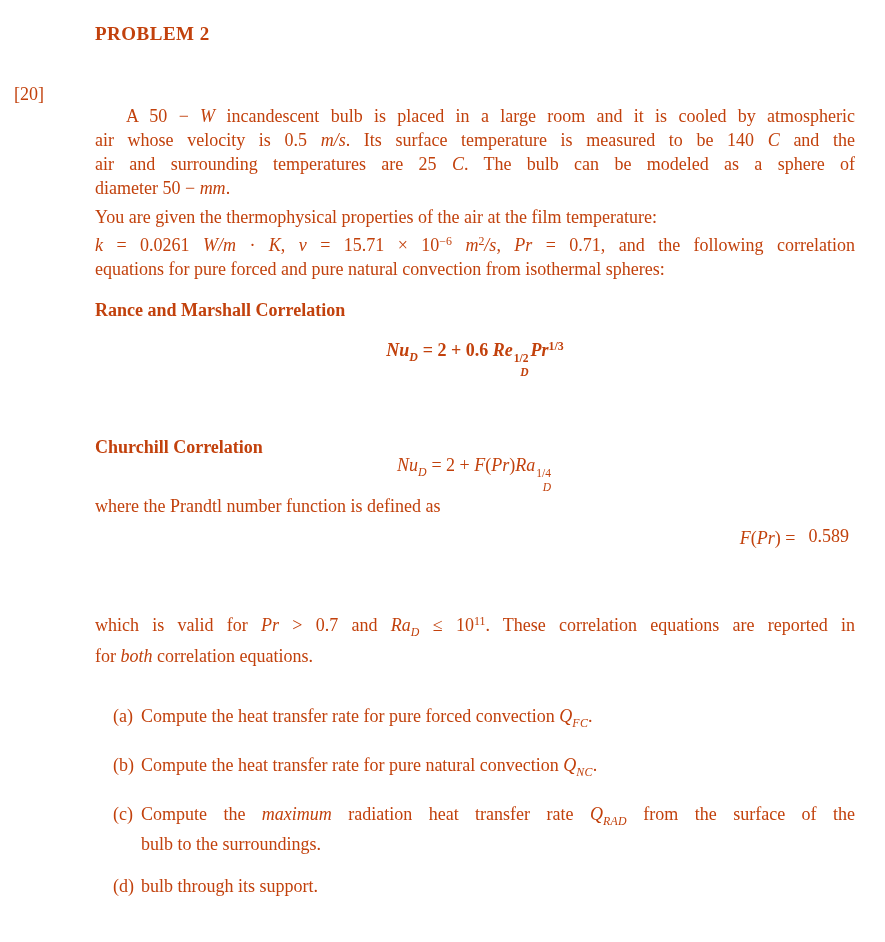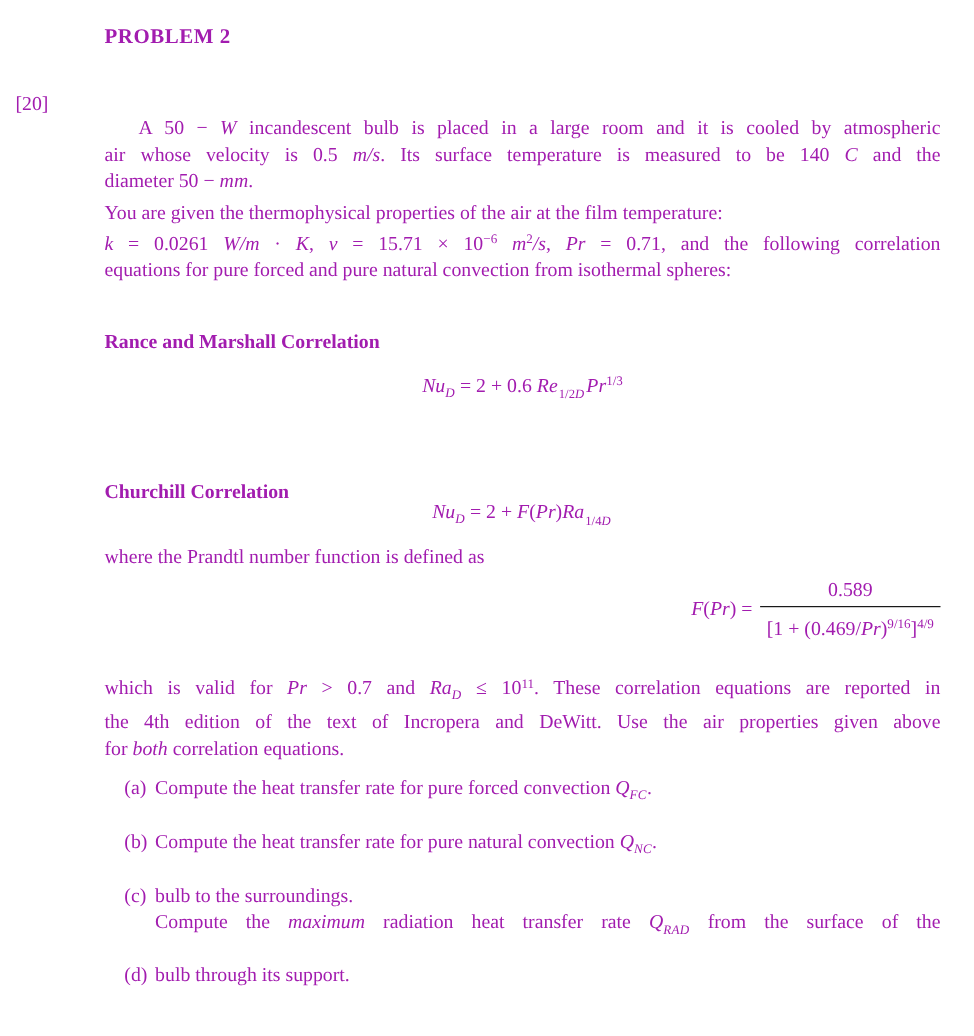--- a/index.html
+++ b/index.html
@@ -1,73 +1,74 @@
 <!DOCTYPE html>
 <html><head>
 <meta charset="utf-8">
 <style>
   html,body{margin:0;padding:0;background:#ffffff;}
   .page{
     position:relative;
     width:885px;
     height:942px;
     background:#ffffff;
-    color:#a21caf;
+    color:#c2410c;
     font-family:"Liberation Serif","DejaVu Serif",serif;
     font-size:18px;
     line-height:24px;
     overflow:hidden;
   }
   .title{
     position:absolute;left:95px;top:22px;
     font-weight:bold;font-size:19px;letter-spacing:0.5px;
   }
   .points{position:absolute;left:14px;top:82px;}
   .block{position:absolute;left:95px;width:760px;}
   .intro{top:104px;}
   .line{display:block;}
   .jline{text-align:justify;text-align-last:justify;}
   .ind{text-indent:31px;}
   .p2{margin-top:5px;}
   .heading{position:absolute;left:95px;font-weight:bold;}
   .h-rance{top:298px;}
   .h-churchill{top:435px;text-align:right;}
   .equation{position:absolute;left:95px;width:760px;text-align:center;}
-  .eq-rance{top:334px;}
+  .eq-rance{top:334px;font-weight:bold;}
   .eq-churchill{top:453px;}
   .where{top:494px;}
   .eq-fpr{top:524px;display:flex;justify-content:flex-end;align-items:center;gap:7px;}
   .v-rance{top:383px;}
   .v-churchill{top:609px;}
   .frac{display:inline-block;text-align:center;vertical-align:middle;}
   .frac .num{display:block;padding:0 6px 3px;}
   .frac .den{display:block;border-top:1.6px solid #000;padding:3px 6px 0;}
   .qlist{position:absolute;left:95px;top:704px;width:760px;}
   .qitem{display:flex;margin-bottom:18px;}
   .qlabel{flex:0 0 28px;padding-left:18px;}
   .qtext{flex:1;}
   
   .sg-i{font-style:italic;}
   .sg-sub{font-size:66%;vertical-align:-0.4em;letter-spacing:0.3px;}
   .sg-sup{font-size:66%;vertical-align:0.5em;}
-  .stack{display:inline-flex;flex-direction:row;align-items:flex-end;font-size:64%;line-height:1.15;vertical-align:-0.55em;margin:0 2px 0 1px;text-align:left;}
+  .stack{display:inline-flex;flex-direction:column;align-items:flex-end;font-size:64%;line-height:1.15;vertical-align:-0.55em;margin:0 2px 0 1px;text-align:left;}
   .stk-top,.stk-bot{display:block;}
 </style>
 </head>
 <body>
 
 <div class="page">
 
   <div class="title">PROBLEM 2</div>
 
   <div class="points">[20]</div>
 
   <div class="block intro">
     <span class="line jline ind">A 50 − <span class="sg-i">W</span> incandescent bulb is placed in a large room and it is cooled by atmospheric</span>
     <span class="line jline">air whose velocity is 0.5 <span class="sg-i">m/s</span>.  Its surface temperature is measured to be 140 <span class="sg-i">C</span> and the</span>
+    <span class="line jline">air and surrounding temperatures are 25 <span class="sg-i">C</span>.  The bulb can be modeled as a sphere of</span>
     <span class="line">diameter 50 − <span class="sg-i">mm</span>.</span>
     <div class="p2">
       <span class="line">You are given the thermophysical properties of the air at the film temperature:</span>
       <span class="line jline"><span class="sg-i">k</span> = 0.0261 <span class="sg-i">W/m</span> · <span class="sg-i">K</span>, <span class="sg-i">ν</span> = 15.71 × 10<span class="sg-sup">−6</span> <span class="sg-i">m</span><span class="sg-sup">2</span><span class="sg-i">/s</span>, <span class="sg-i">Pr</span> = 0.71, and the following correlation</span>
       <span class="line">equations for pure forced and pure natural convection from isothermal spheres:</span>
     </div>
   </div>
 
   <div class="heading h-rance">Rance and Marshall Correlation</div>
 
@@ -83,48 +84,46 @@
         <span class="stk-top">1/4</span>
         <span class="stk-bot"><span class="sg-i">D</span></span>
       </span></div>
 
   <div class="block where">where the Prandtl number function is defined as</div>
 
   <div class="equation eq-fpr">
     <span><span class="sg-i">F</span>(<span class="sg-i">Pr</span>) =</span>
     <span class="frac">
       <span class="num">0.589</span>
-      <span class="den">[1 + (0.469/<span class="sg-i">Pr</span>)<span class="sg-sup">9/16</span>]<span class="sg-sup">4/9</span></span>
     </span>
   </div>
 
   <div class="block v-churchill">
     <span class="line jline">which is valid for <span class="sg-i">Pr</span> &gt; 0.7 and <span class="sg-i">Ra</span><span class="sg-i sg-sub">D</span> ≤ 10<span class="sg-sup">11</span>.  These correlation equations are reported in</span>
-    <span class="line jline">the 4th edition of the text of Incropera and DeWitt.  Use the air properties given above</span>
     <span class="line">for <span class="sg-i">both</span> correlation equations.</span>
   </div>
 
   <div class="qlist">
     <div class="qitem">
       <span class="qlabel">(a)</span>
       <span class="qtext">
         <span class="line">Compute the heat transfer rate for pure forced convection <span class="sg-i">Q</span><span class="sg-i sg-sub">FC</span>.</span>
       </span>
     </div>
     <div class="qitem">
       <span class="qlabel">(b)</span>
       <span class="qtext">
         <span class="line">Compute the heat transfer rate for pure natural convection <span class="sg-i">Q</span><span class="sg-i sg-sub">NC</span>.</span>
       </span>
     </div>
     <div class="qitem">
       <span class="qlabel">(c)</span>
       <span class="qtext">
+        <span class="line jline">Compute the <span class="sg-i">maximum</span> radiation heat transfer rate <span class="sg-i">Q</span><span class="sg-i sg-sub">RAD</span> from the surface of the</span>
         <span class="line">bulb to the surroundings.</span>
-        <span class="line jline">Compute the <span class="sg-i">maximum</span> radiation heat transfer rate <span class="sg-i">Q</span><span class="sg-i sg-sub">RAD</span> from the surface of the</span>
       </span>
     </div>
     <div class="qitem">
       <span class="qlabel">(d)</span>
       <span class="qtext">
         <span class="line">bulb through its support.</span>
       </span>
     </div>
   </div>
 

